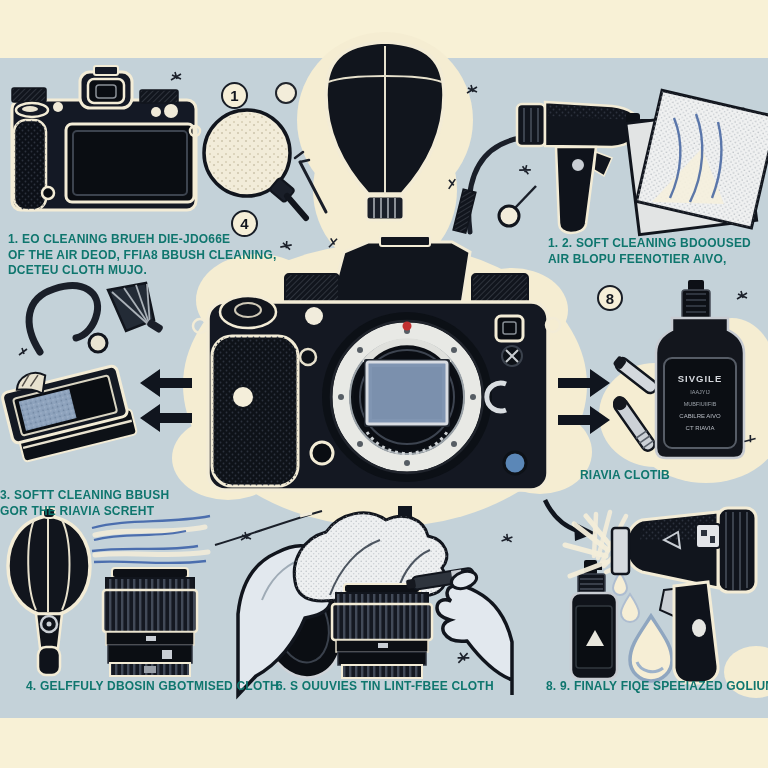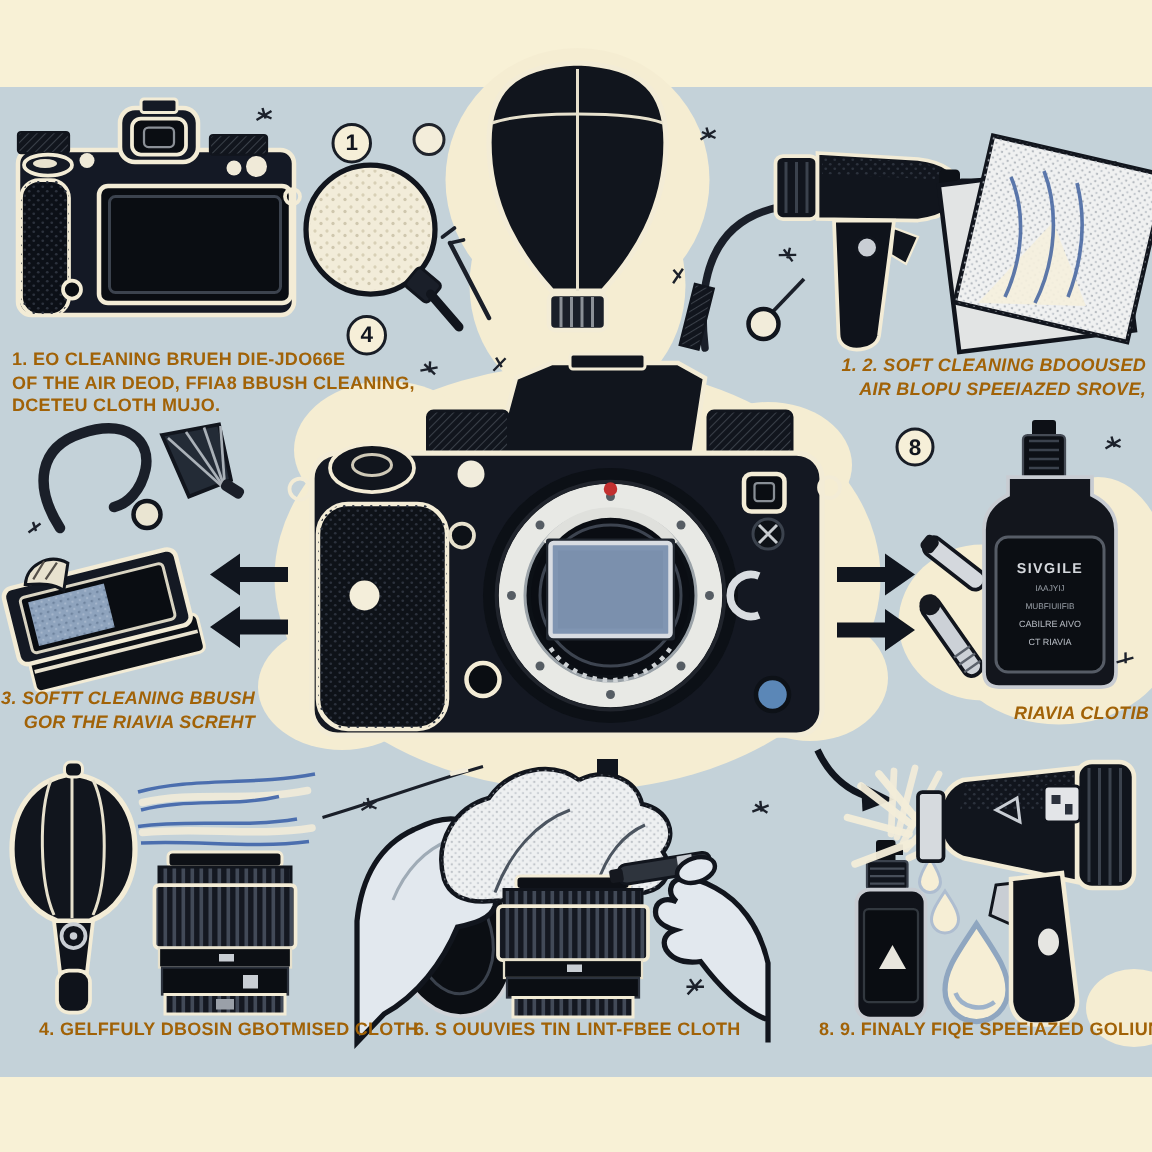--- a/index.html
+++ b/index.html
@@ -1,23 +1,23 @@
 <!DOCTYPE html>
 <html><head>
 <meta charset="utf-8">
 <style>
   html,body{margin:0;padding:0;}
   body{width:768px;height:768px;position:relative;overflow:hidden;
        font-family:"Liberation Sans",sans-serif;background:#f8f1d6;}
   .canvas{position:absolute;inset:0;}
   .panel{position:absolute;left:0;top:58px;width:768px;height:660px;background:#c4d2d9;}
   svg.art{position:absolute;left:0;top:0;}
-  .caption{position:absolute;color:#a16207;font-weight:700;font-size:12px;
+  .caption{position:absolute;color:#0f766e;font-weight:700;font-size:12px;
            line-height:15.5px;letter-spacing:.2px;white-space:nowrap;}
-  .caption.center{text-align:right;font-style:italic;}
+  .caption.center{text-align:left;}
   .badge{position:absolute;width:27px;height:27px;border-radius:50%;
          background:#f6efd8;border:2.5px solid #181d26;color:#12161f;
          display:flex;align-items:center;justify-content:center;
          font-size:15px;font-weight:700;box-sizing:border-box;}
 </style>
 </head>
 <body>
 
 <div class="canvas">
   <div class="panel"></div>
@@ -416,23 +416,23 @@
   <div class="badge" style="left:231px;top:210px;">4</div>
   <div class="badge" style="left:597px;top:285px;width:26px;height:26px;">8</div>
 
   <div class="caption" style="left:8px;top:232px;">
     <div>1. EO CLEANING BRUEH DIE-JDO66E</div>
     <div>OF THE AIR DEOD, FFIA8 BBUSH CLEANING,</div>
     <div>DCETEU CLOTH MUJO.</div>
   </div>
   <div class="caption center" style="left:548px;top:236px;width:216px;">
     <div>1. 2. SOFT CLEANING BDOOUSED</div>
-    <div>AIR BLOPU SPEEIAZED SROVE,</div>
-  </div>
-  <div class="caption center" style="left:0px;top:458px;width:170px;">
+    <div>AIR BLOPU FEENOTIER AIVO,</div>
+  </div>
+  <div class="caption center" style="left:0px;top:488px;width:170px;">
     <div>3. SOFTT CLEANING BBUSH</div>
     <div>GOR THE RIAVIA SCREHT</div>
   </div>
   <div class="caption center" style="left:580px;top:468px;width:186px;">
     <div>RIAVIA CLOTIB</div>
   </div>
   <div class="caption" style="left:26px;top:679px;">
     <div>4. GELFFULY DBOSIN GBOTMISED CLOTH</div>
   </div>
   <div class="caption" style="left:266px;top:679px;margin-left:10px;">

